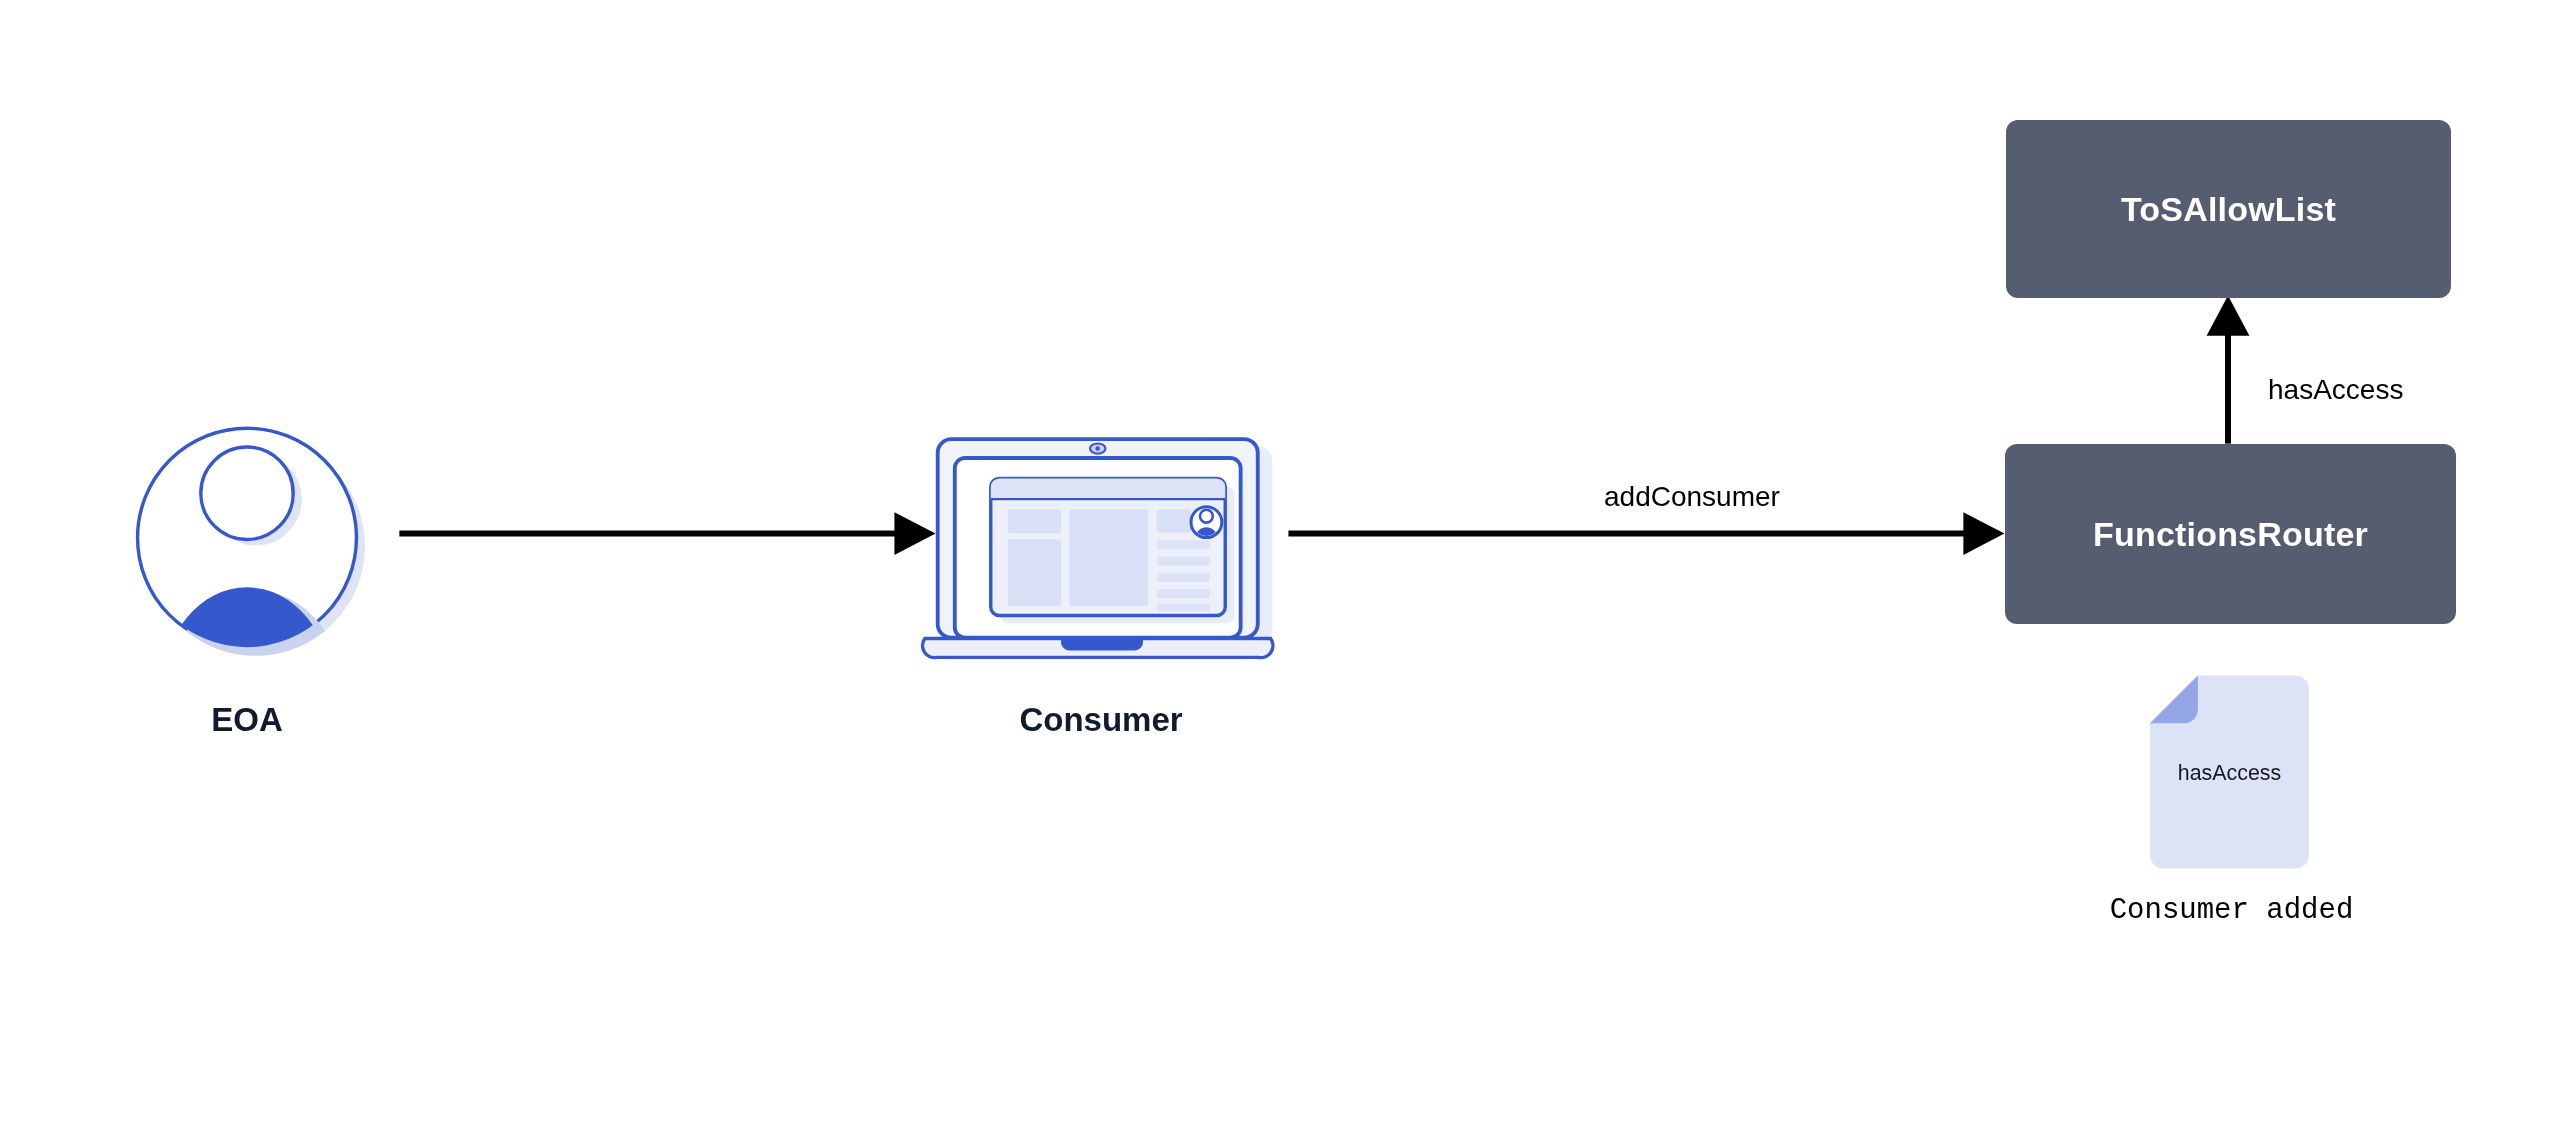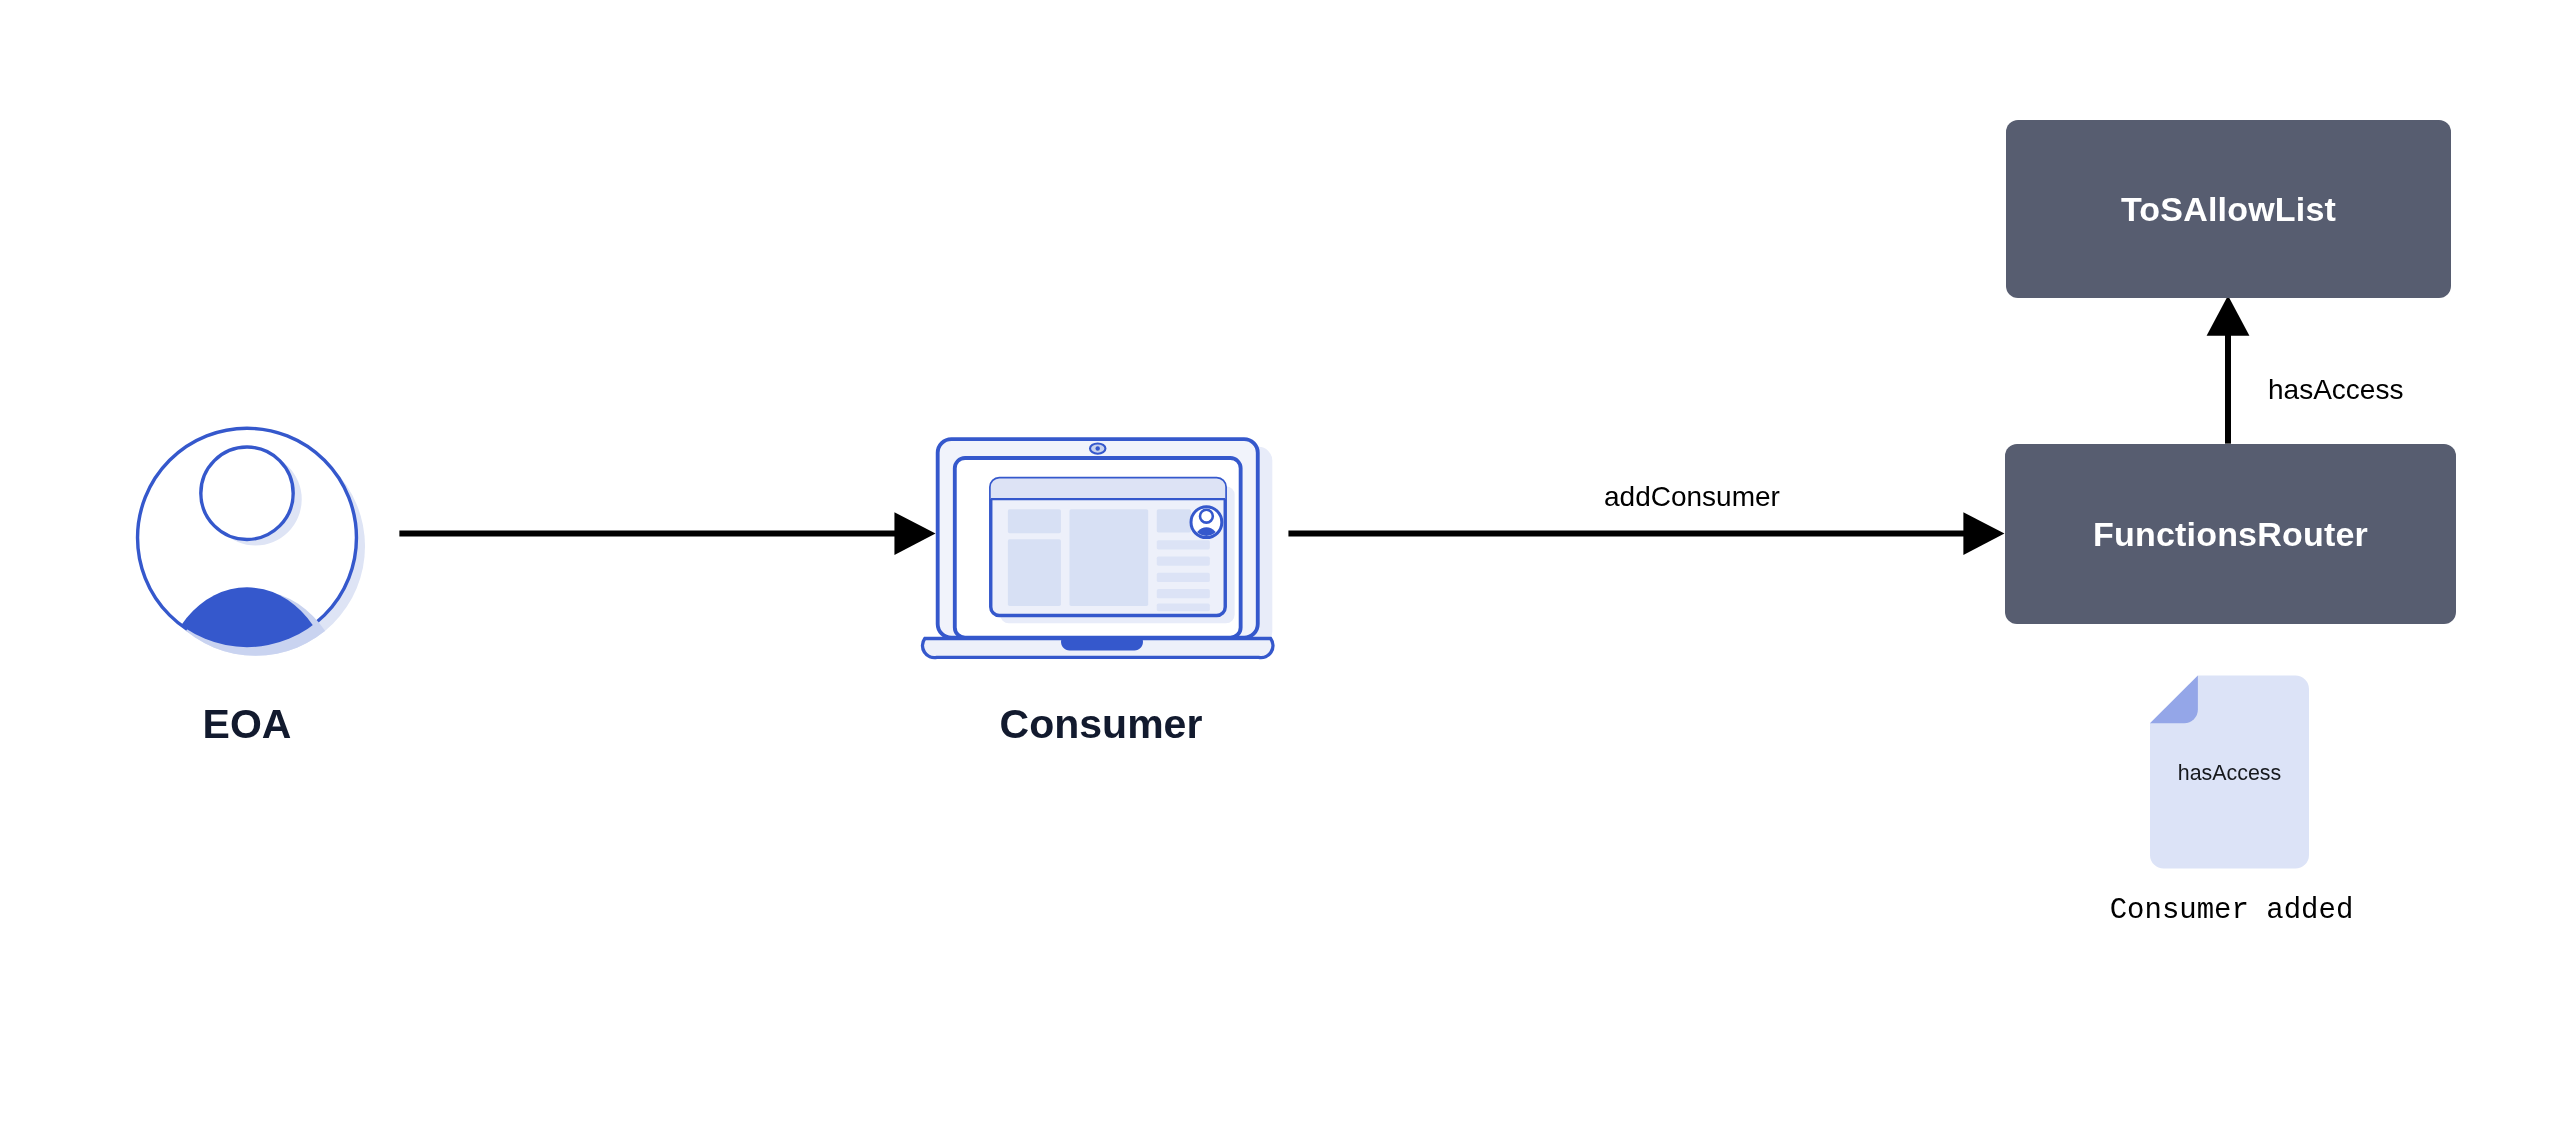--- a/index.html
+++ b/index.html
@@ -43,21 +43,21 @@
     font-weight: 700;
     letter-spacing: 0.2px;
     font-family: "Liberation Sans", sans-serif;
     white-space: nowrap;
   }
 
   
   .caption-bold {
     position: absolute;
     color: #121A2E;
-    font-size: 41px;
+    font-size: 33px;
     font-weight: 700;
     text-align: center;
     white-space: nowrap;
     font-family: "Liberation Sans", sans-serif;
   }
   .caption-plain {
     position: absolute;
     color: #000000;
     font-size: 29px;
     font-weight: 400;

